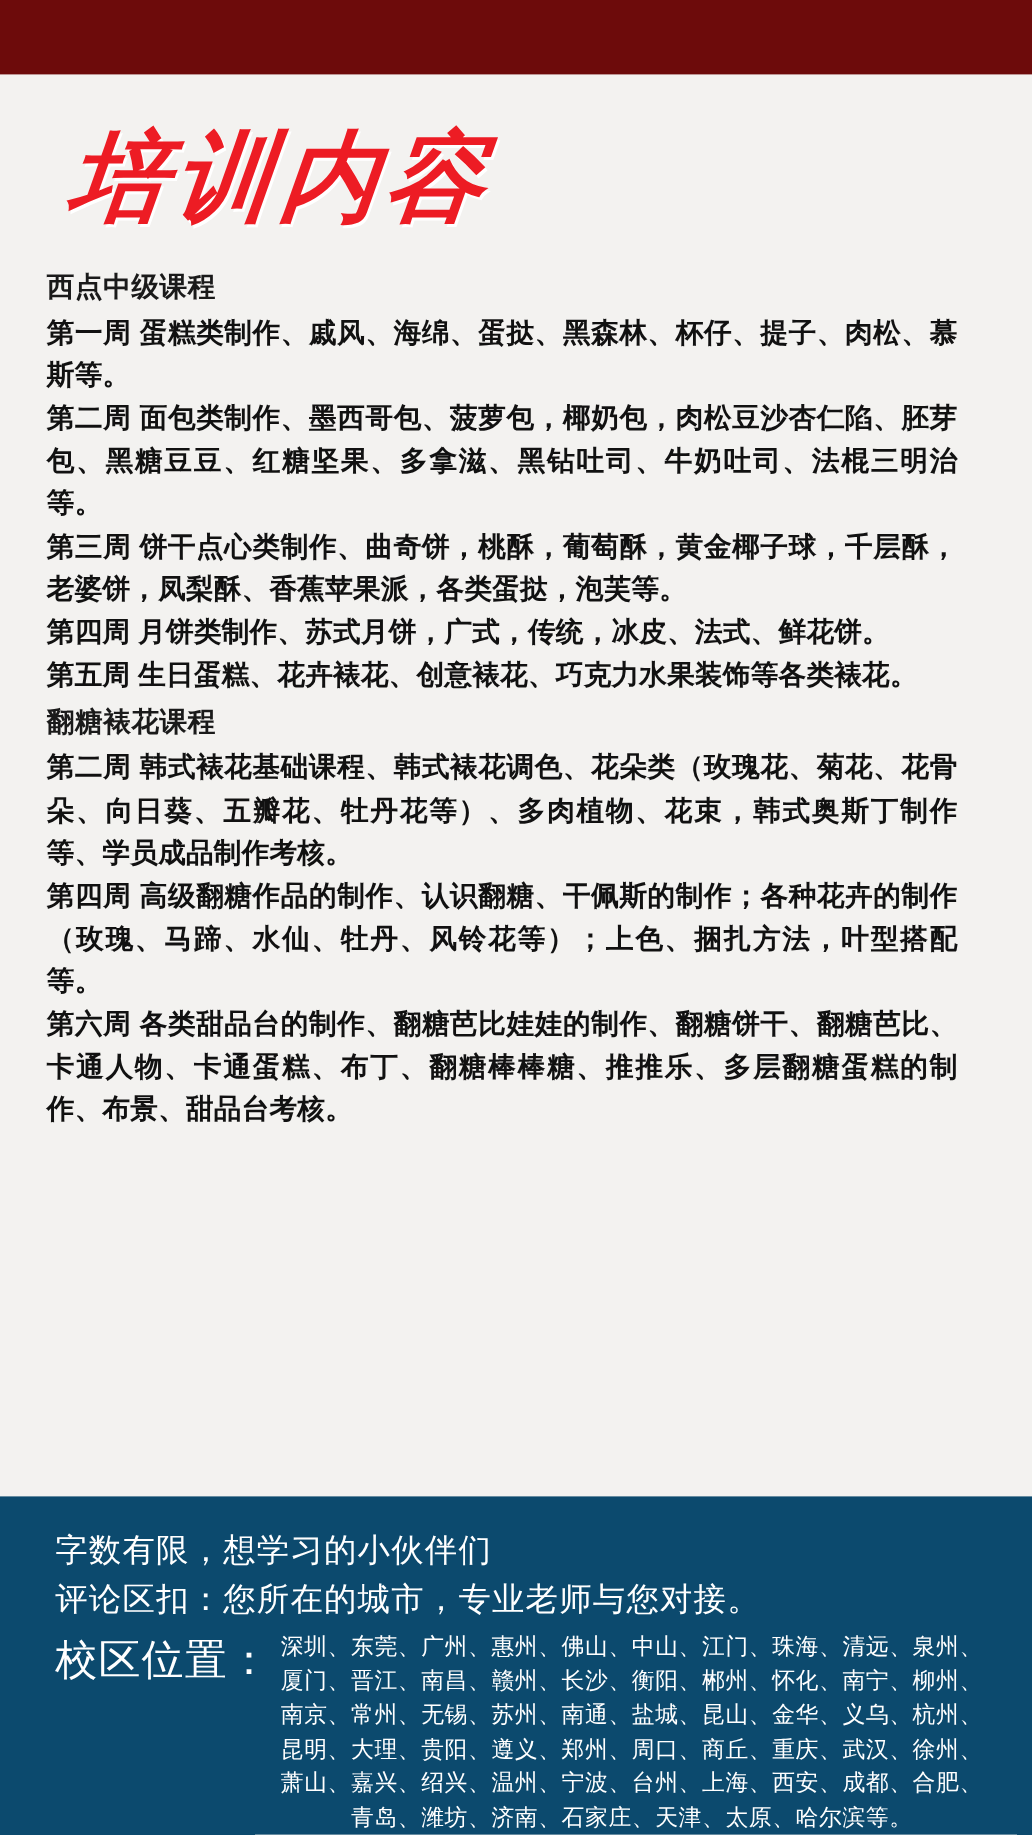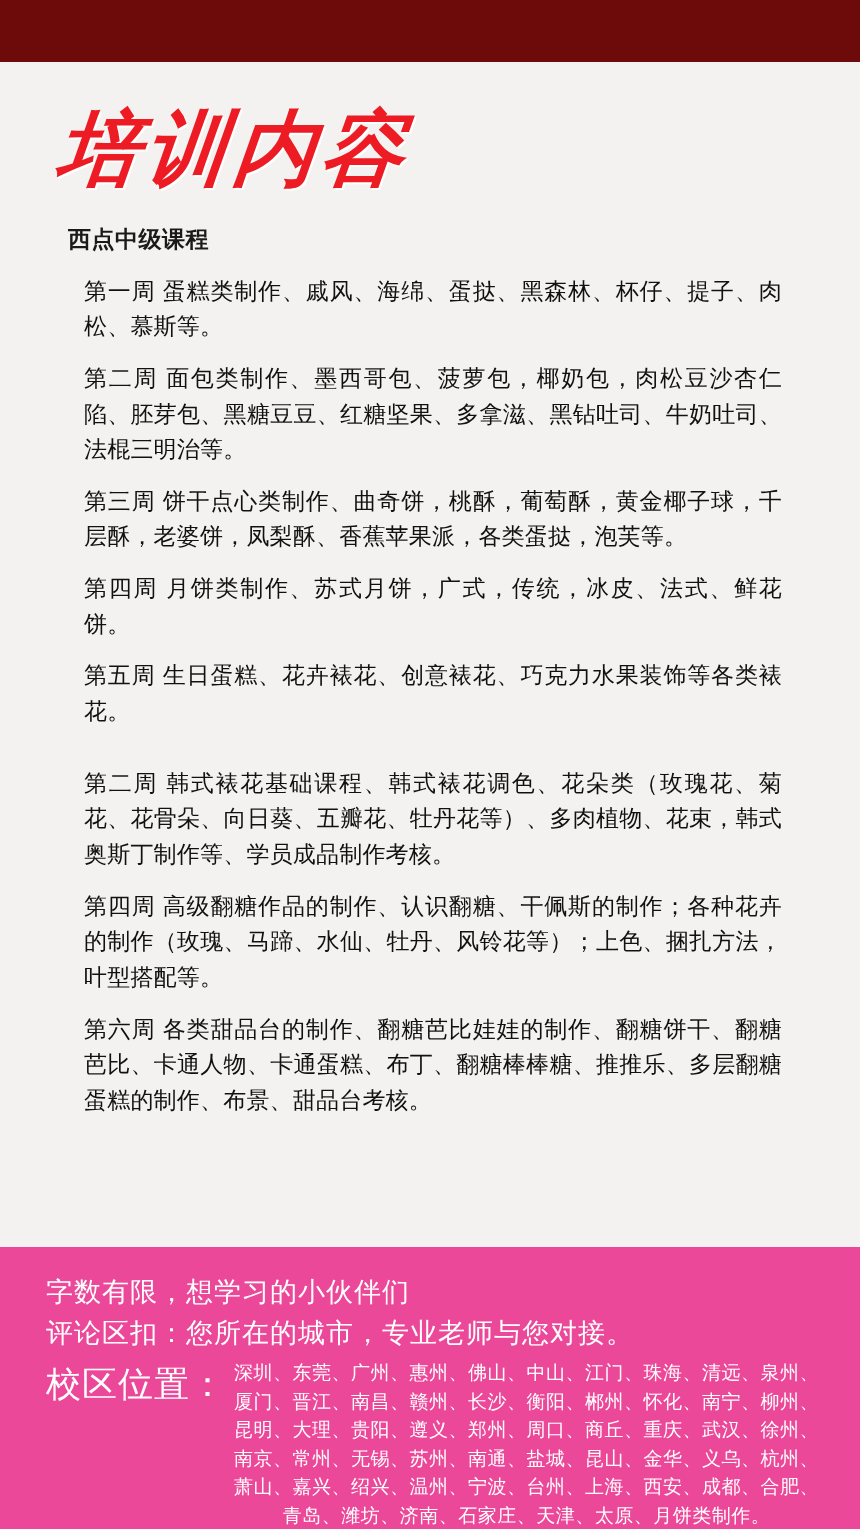--- a/index.html
+++ b/index.html
@@ -37,49 +37,49 @@
     color: #ed1c24;
     letter-spacing: 6px;
     line-height: 1;
     font-style: italic;
     text-shadow: 2px 2px 0 #ffffff;
     transform: skewX(-6deg);
     display: inline-block;
   }
   .content {
     flex: 1 1 auto;
-    padding: 22px 62px 0 68px;
+    padding: 22px 62px 0 39px;
     box-sizing: border-box;
   }
   .section-head {
     font-size: 23px;
     font-weight: bold;
     color: #1a1a1a;
     line-height: 1.55;
     margin: 0 0 2px 0;
     letter-spacing: 0.5px;
   }
   .para {
     font-size: 23px;
     color: #111111;
     line-height: 1.55;
-    margin: 16px;
-    font-weight: normal;
+    margin: 0;
+    font-weight: bold;
     letter-spacing: 0.2px;
     text-align: justify;
   }
   .para + .para {
     margin-top: 0px;
   }
   .spacer-block {
     height: 4px;
   }
   .footer {
     flex: 0 0 auto;
-    background: #ec4899;
+    background: #0c4a6e;
     color: #ffffff;
     padding: 26px 46px 20px 46px;
     box-sizing: border-box;
     height: 282px;
   }
   .footer-line {
     font-size: 27px;
     line-height: 1.45;
     font-weight: normal;
     letter-spacing: 1px;
@@ -131,36 +131,37 @@
       <p class="para">第一周 蛋糕类制作、戚风、海绵、蛋挞、黑森林、杯仔、提子、肉松、慕斯等。</p>
       <p class="para">第二周 面包类制作、墨西哥包、菠萝包，椰奶包，肉松豆沙杏仁陷、胚芽包、黑糖豆豆、红糖坚果、多拿滋、黑钻吐司、牛奶吐司、法棍三明治等。</p>
       <p class="para">第三周 饼干点心类制作、曲奇饼，桃酥，葡萄酥，黄金椰子球，千层酥，老婆饼，凤梨酥、香蕉苹果派，各类蛋挞，泡芙等。</p>
       <p class="para">第四周 月饼类制作、苏式月饼，广式，传统，冰皮、法式、鲜花饼。</p>
       <p class="para">第五周 生日蛋糕、花卉裱花、创意裱花、巧克力水果装饰等各类裱花。</p>
     </div>
 
     <div class="spacer-block"></div>
 
     <div>
+      <div class="section-head">翻糖裱花课程</div>
       <p class="para">第二周 韩式裱花基础课程、韩式裱花调色、花朵类（玫瑰花、菊花、花骨朵、向日葵、五瓣花、牡丹花等）、多肉植物、花束，韩式奥斯丁制作等、学员成品制作考核。</p>
       <p class="para">第四周 高级翻糖作品的制作、认识翻糖、干佩斯的制作；各种花卉的制作（玫瑰、马蹄、水仙、牡丹、风铃花等）；上色、捆扎方法，叶型搭配等。</p>
       <p class="para">第六周 各类甜品台的制作、翻糖芭比娃娃的制作、翻糖饼干、翻糖芭比、卡通人物、卡通蛋糕、布丁、翻糖棒棒糖、推推乐、多层翻糖蛋糕的制作、布景、甜品台考核。</p>
     </div>
 
   </div>
 
   <div class="footer">
     <div class="footer-line">字数有限，想学习的小伙伴们</div>
     <div class="footer-line-2">评论区扣：您所在的城市，专业老师与您对接。</div>
     <div class="campus-row">
       <div class="campus-label">校区位置：</div>
       <div class="campus-list">
         <div>深圳、东莞、广州、惠州、佛山、中山、江门、珠海、清远、泉州、</div>
         <div>厦门、晋江、南昌、赣州、长沙、衡阳、郴州、怀化、南宁、柳州、</div>
+        <div>南京、常州、无锡、苏州、南通、盐城、昆山、金华、义乌、杭州、</div>
         <div>昆明、大理、贵阳、遵义、郑州、周口、商丘、重庆、武汉、徐州、</div>
-        <div>南京、常州、无锡、苏州、南通、盐城、昆山、金华、义乌、杭州、</div>
         <div>萧山、嘉兴、绍兴、温州、宁波、台州、上海、西安、成都、合肥、</div>
-        <div>青岛、潍坊、济南、石家庄、天津、太原、月饼类制作。</div>
+        <div>青岛、潍坊、济南、石家庄、天津、太原、哈尔滨等。</div>
       </div>
     </div>
   </div>
 
 </div>
 
 </body></html>

